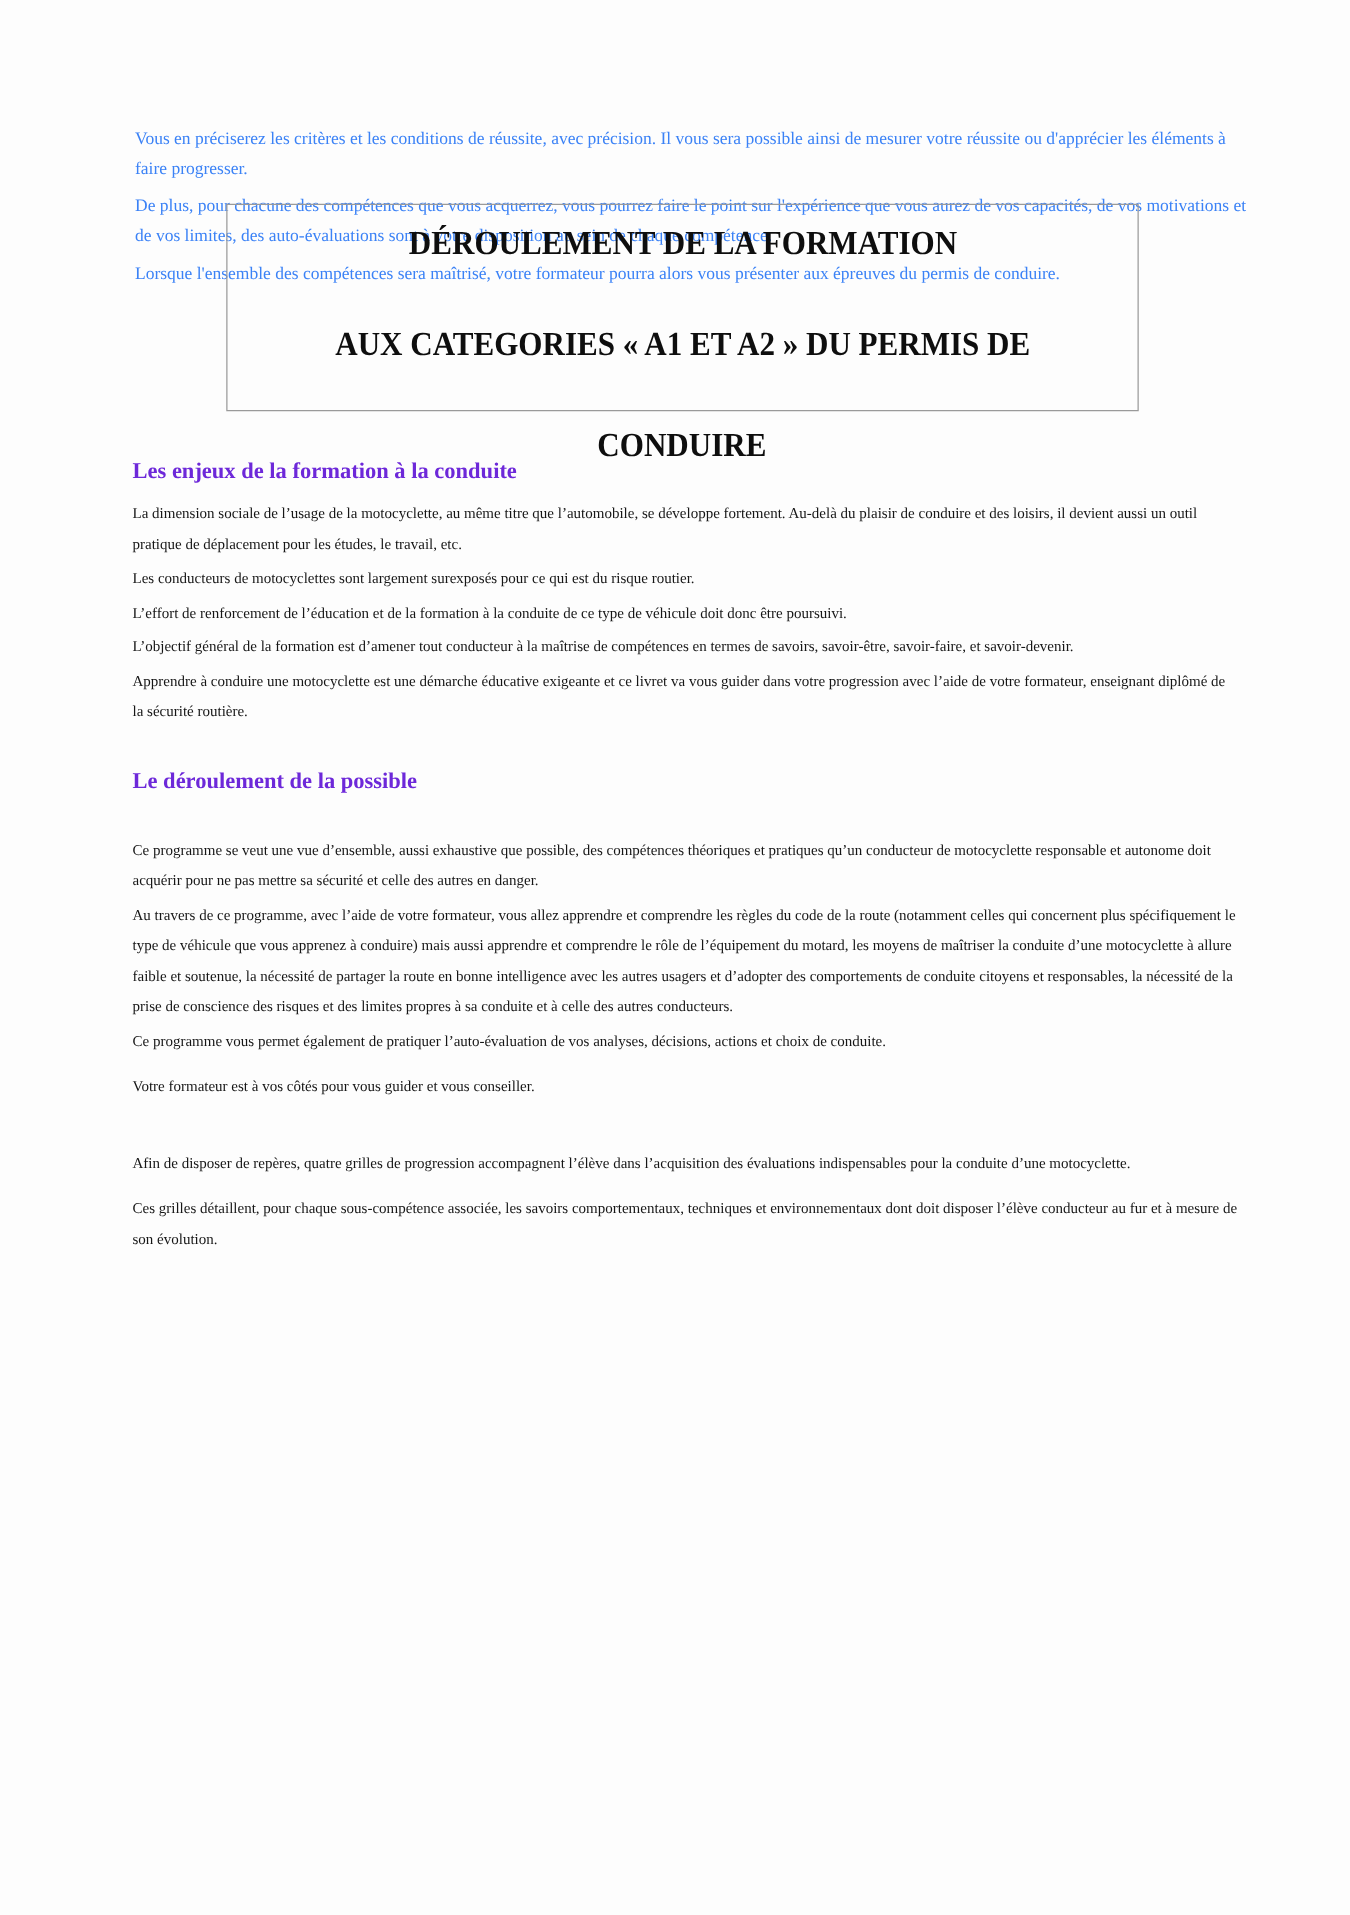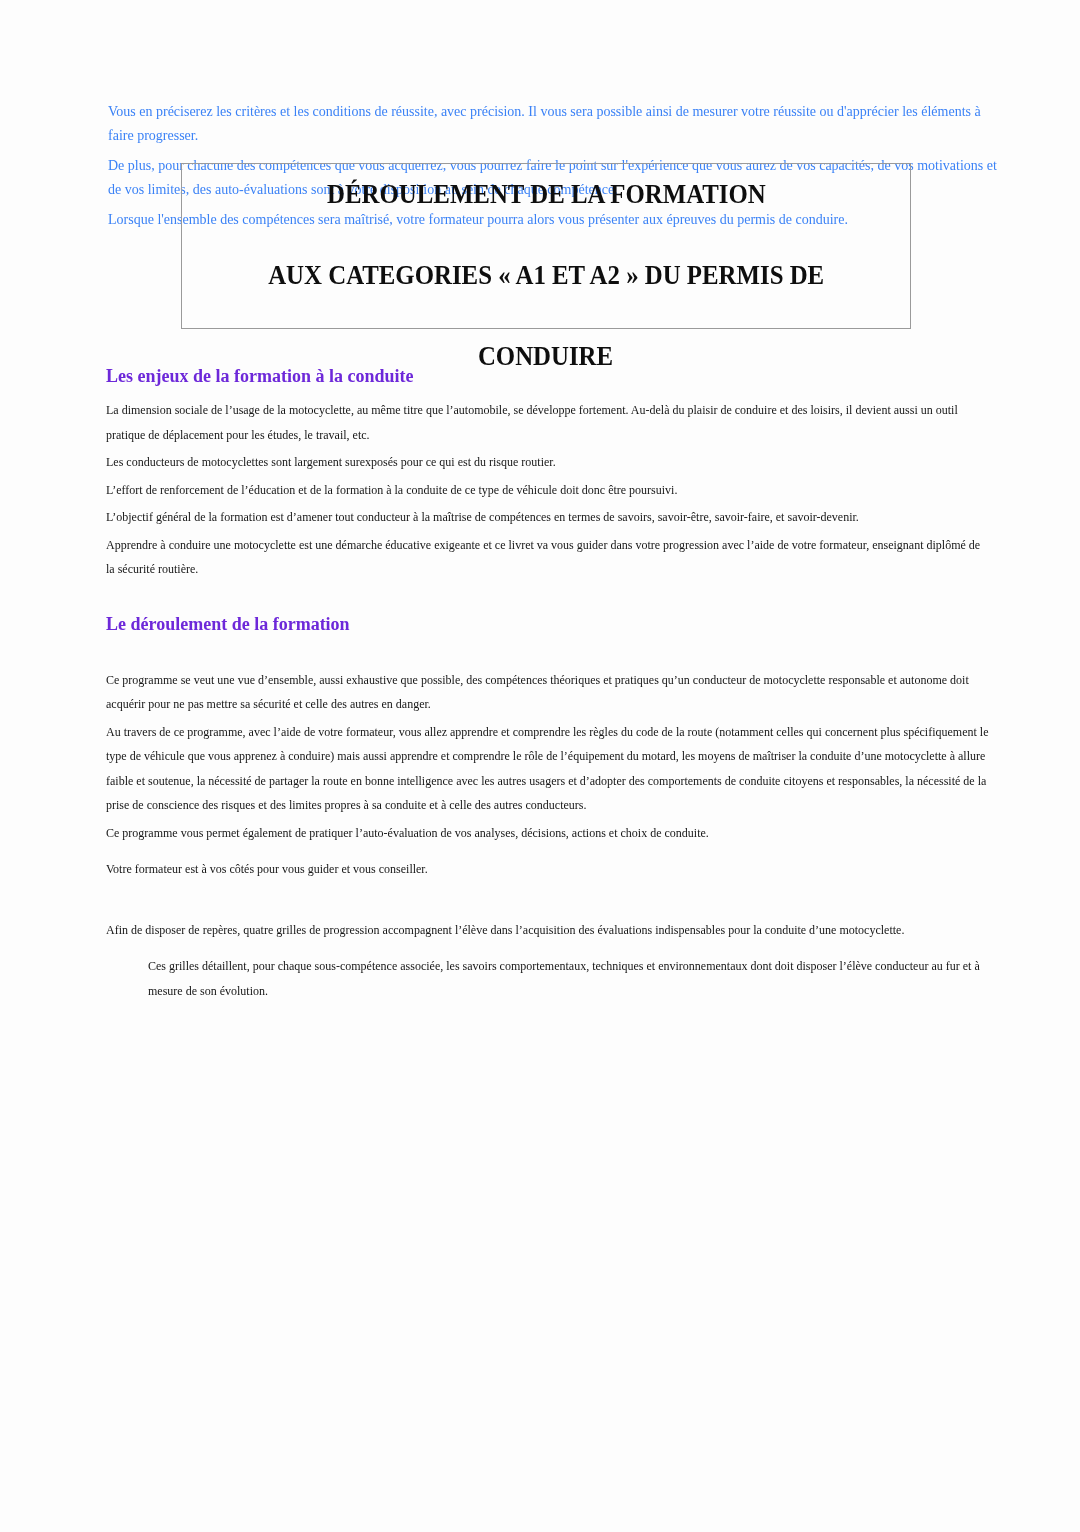--- a/index.html
+++ b/index.html
@@ -55,24 +55,24 @@
     <div class="s1-body">
       <p class="para">La dimension sociale de l’usage de la motocyclette, au même titre que l’automobile, se développe fortement. Au-delà du plaisir de conduire et des loisirs, il devient aussi un outil pratique de déplacement pour les études, le travail, etc.</p>
       <p class="para">Les conducteurs de motocyclettes sont largement surexposés pour ce qui est du risque routier.</p>
       <p class="para">L’effort de renforcement de l’éducation et de la formation à la conduite de ce type de véhicule doit donc être poursuivi.</p>
       <p class="para">L’objectif général de la formation est d’amener tout conducteur à la maîtrise de compétences en termes de savoirs, savoir-être, savoir-faire, et savoir-devenir.</p>
       <p class="para">Apprendre à conduire une motocyclette est une démarche éducative exigeante et ce livret va vous guider dans votre progression avec l’aide de votre formateur, enseignant diplômé de la sécurité routière.</p>
     </div>
   </section>
 
   <section style="margin-top:30px;">
-    <h2 class="section-heading">Le déroulement de la formation</h2>
+    <h2 class="section-heading">Le déroulement de la possible</h2>
     <div style="margin-top:32px;">
       <p class="para">Ce programme se veut une vue d’ensemble, aussi exhaustive que possible, des compétences théoriques et pratiques qu’un conducteur de motocyclette responsable et autonome doit acquérir pour ne pas mettre sa sécurité et celle des autres en danger.</p>
       <p class="para">Au travers de ce programme, avec l’aide de votre formateur, vous allez apprendre et comprendre les règles du code de la route (notamment celles qui concernent plus spécifiquement le type de véhicule que vous apprenez à conduire) mais aussi apprendre et comprendre le rôle de l’équipement du motard, les moyens de maîtriser la conduite d’une motocyclette à allure faible et soutenue, la nécessité de partager la route en bonne intelligence avec les autres usagers et d’adopter des comportements de conduite citoyens et responsables, la nécessité de la prise de conscience des risques et des limites propres à sa conduite et à celle des autres conducteurs.</p>
       <p class="para" style="">Ce programme vous permet également de pratiquer l’auto-évaluation de vos analyses, décisions, actions et choix de conduite.</p>
       <p class="para" style="margin-top:12px;">Votre formateur est à vos côtés pour vous guider et vous conseiller.</p>
       <p class="para justify" style="margin-top:36px;">Afin de disposer de repères, quatre grilles de progression accompagnent l’élève dans l’acquisition des évaluations indispensables pour la conduite d’une motocyclette.</p>
-      <p class="para" style="margin-top:12px;margin-left:42px;">Ces grilles détaillent, pour chaque sous-compétence associée, les savoirs comportementaux, techniques et environnementaux dont doit disposer l’élève conducteur au fur et à mesure de son évolution.</p>
+      <p class="para" style="margin-top:12px;">Ces grilles détaillent, pour chaque sous-compétence associée, les savoirs comportementaux, techniques et environnementaux dont doit disposer l’élève conducteur au fur et à mesure de son évolution.</p>
     </div>
   </section>
 
 </div>
 
 </body></html>

